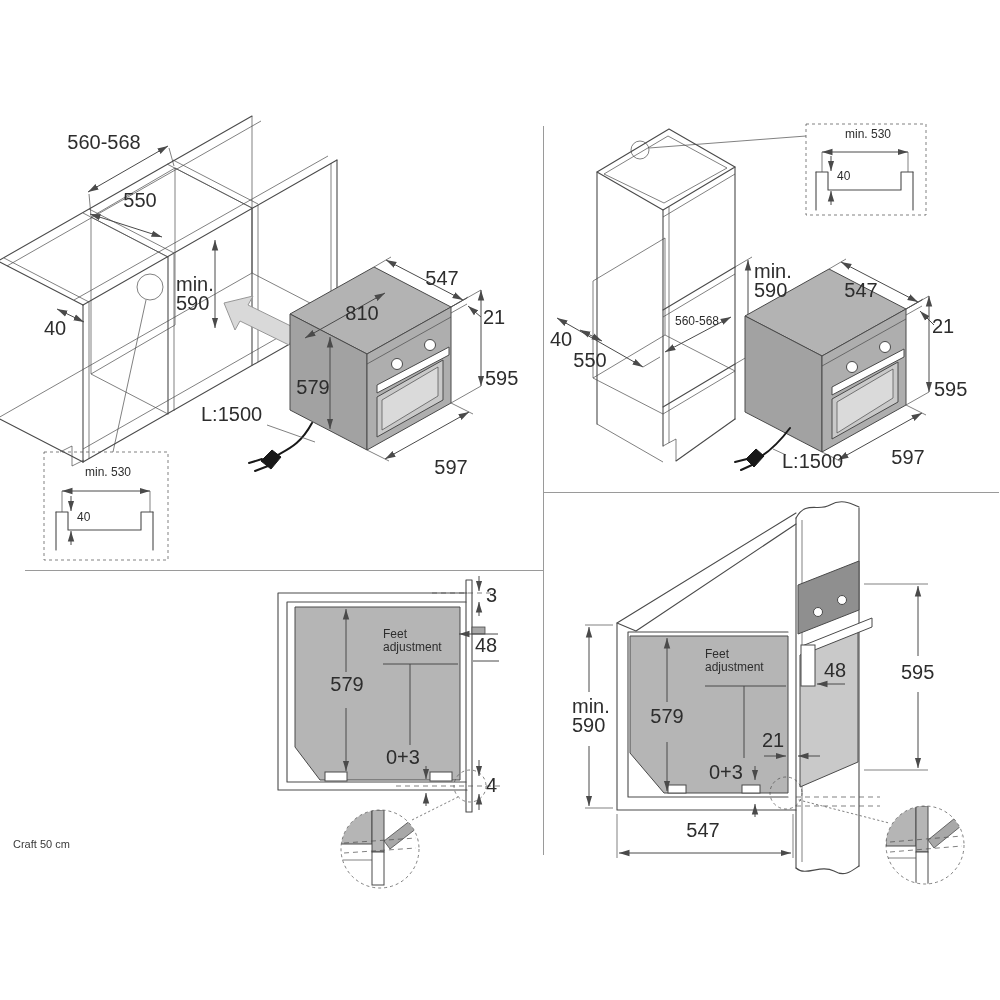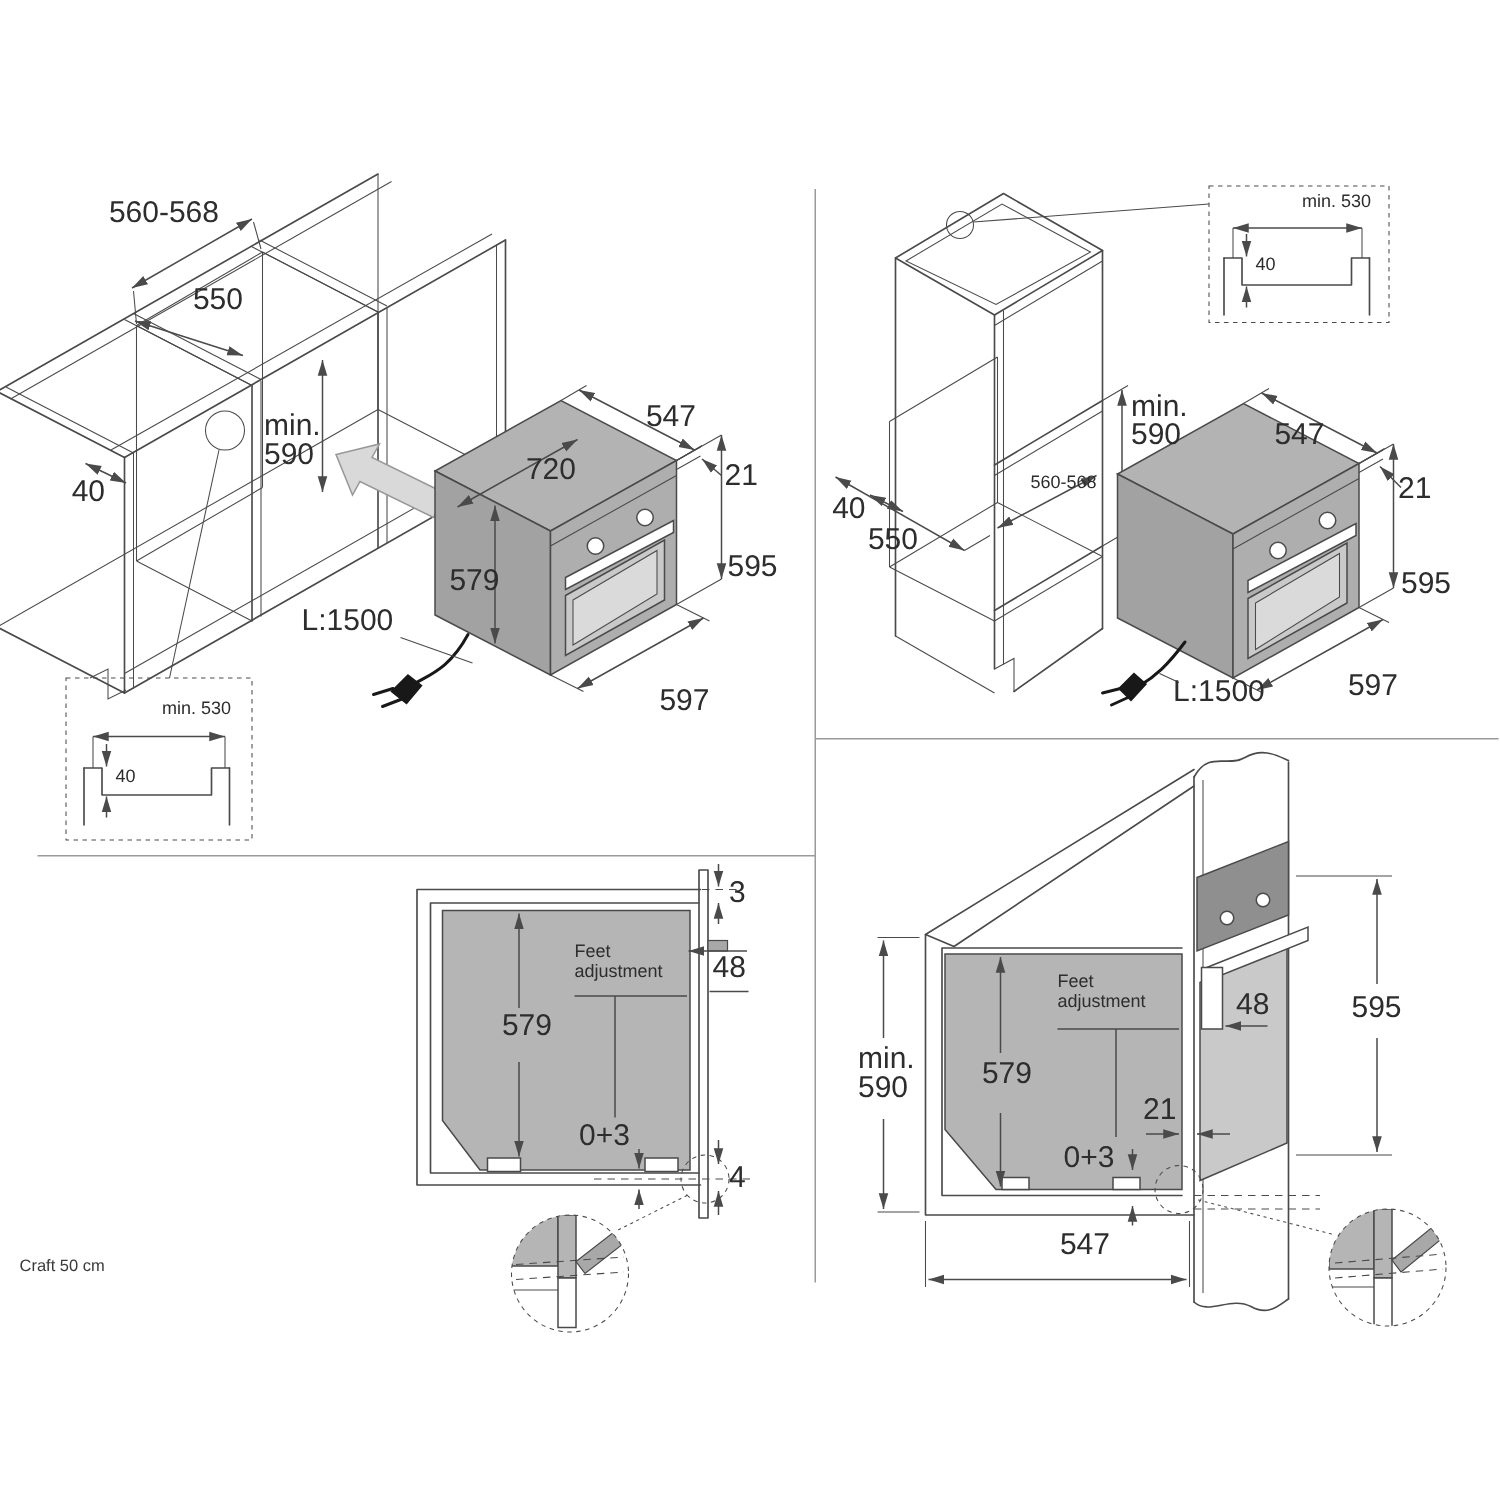--- a/index.html
+++ b/index.html
@@ -6,21 +6,21 @@
     --line:#4a4a4a; --text:#2d2d2d; --divider:#9a9a9a;
     --oven-top:#b3b3b3; --oven-side:#a2a2a2; --oven-front:#aeaeae;
     --door:#c9c9c9; --door-inner:#dadada; --section-gray:#b5b5b5;
     --band:#8f8f8f; --arrow-fill:#d9d9d9; --bracket:#a8a8a8;
   }
   html,body{margin:0;padding:0;background:#fff}
   .stage{position:relative;width:1000px;height:1000px;background:#fff;overflow:hidden;
          font-family:"Liberation Sans",sans-serif}
   .stage svg{position:absolute;left:0;top:0}
   .lbl{position:absolute;font-size:20px;line-height:0.95;color:var(--text);white-space:pre-line}
-  .c{text-align:right}
+  .c{text-align:center}
   .f16{font-size:12px;line-height:1.12}
   .f11{font-size:11px;color:#3a3a3a}
   
   .ln{stroke:var(--line);stroke-width:1.1;fill:none;stroke-linecap:round;stroke-linejoin:round}
   .tn{stroke:var(--line);stroke-width:0.7;fill:none}
   .dl{stroke:var(--line);stroke-width:1;fill:none}
   .dv{stroke:var(--divider);stroke-width:1}
   .dsh{stroke-dasharray:5 4}
   .dsh2{stroke-dasharray:3 3}
   .dot{stroke-dasharray:1.5 3;stroke-linecap:round}
@@ -341,21 +341,21 @@
     </g>
   </g>
 </svg>
 
 <div class="lbl c" style="left:62px;top:133px;width:84px">560-568</div>
 <div class="lbl c" style="left:118px;top:191px;width:44px">550</div>
 <div class="lbl" style="left:176px;top:275px">min.
 590</div>
 <div class="lbl c" style="left:40px;top:319px;width:30px">40</div>
 <div class="lbl c" style="left:420px;top:269px;width:44px">547</div>
-<div class="lbl c" style="left:340px;top:304px;width:44px">720</div>
+<div class="lbl c" style="left:340px;top:304px;width:44px">810</div>
 <div class="lbl" style="left:483px;top:308px">21</div>
 <div class="lbl c" style="left:293px;top:378px;width:40px">579</div>
 <div class="lbl" style="left:485px;top:369px">595</div>
 <div class="lbl c" style="left:429px;top:458px;width:44px">597</div>
 <div class="lbl" style="left:201px;top:405px">L:1500</div>
 <div class="lbl c f16" style="left:62px;top:466px;width:92px">min. 530</div>
 <div class="lbl f16" style="left:77px;top:511px">40</div>
 
 <div class="lbl c f16" style="left:822px;top:128px;width:92px">min. 530</div>
 <div class="lbl f16" style="left:837px;top:170px">40</div>

